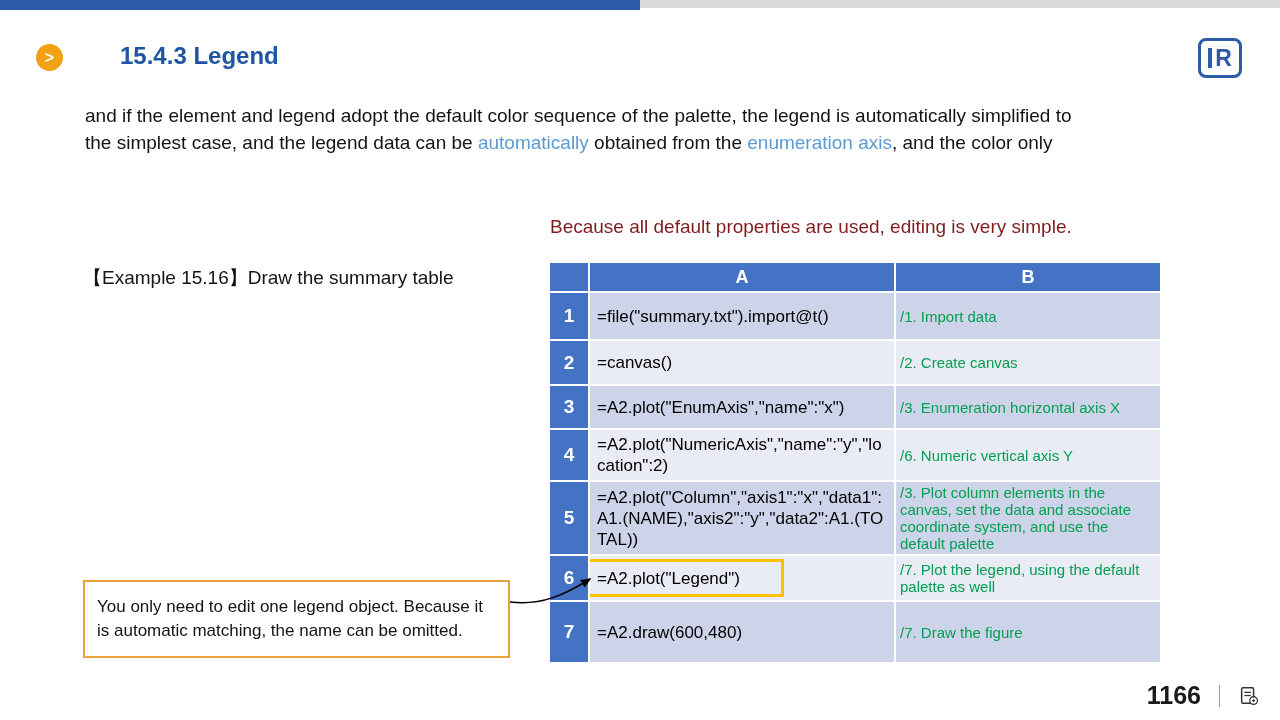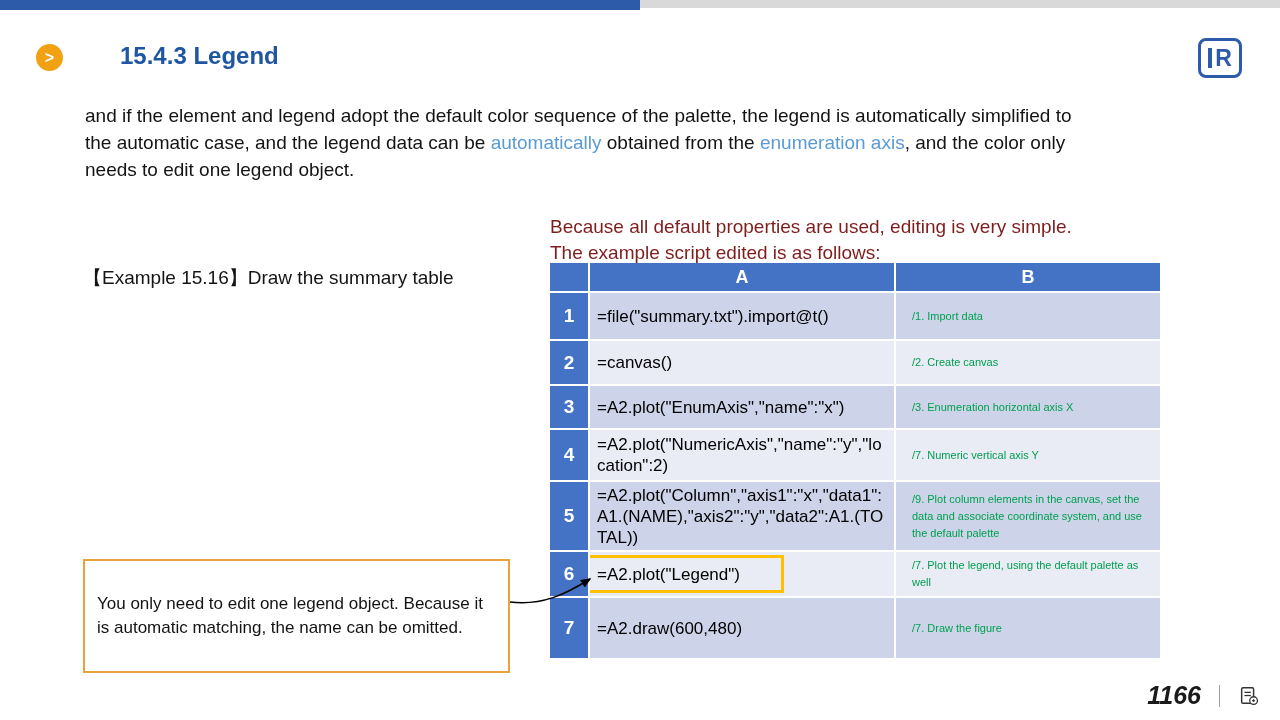--- a/index.html
+++ b/index.html
@@ -38,39 +38,39 @@
 
   .example{position:absolute;left:83px;top:264px;width:470px;font-size:19px;line-height:28px;color:#141414;}
 
   .script-intro{position:absolute;left:550px;top:214px;width:620px;font-size:19px;line-height:26px;color:#7f1d1d;}
 
   .script-table{position:absolute;left:550px;top:263px;width:612px;border-collapse:separate;border-spacing:0;table-layout:fixed;}
   .script-table th,.script-table td{border-right:2px solid #fff;border-bottom:2px solid #fff;overflow:hidden;}
   .script-table th{background:var(--table-header-blue);color:#fff;font-size:18px;font-weight:bold;height:30px;text-align:center;}
   .rownum{background:var(--table-header-blue);color:#fff;font-size:19px;font-weight:bold;text-align:center;vertical-align:middle;}
   .code{position:relative;font-size:17px;line-height:21px;color:#000;padding:2px 7px;word-break:break-all;vertical-align:middle;}
-  .comment{font-size:11px;line-height:17px;color:var(--comment-green);padding:2px 16px;vertical-align:middle;}
+  .comment{font-size:15px;line-height:17px;color:var(--comment-green);padding:2px 4px;vertical-align:middle;}
   .band-a .code,.band-a .comment{background:var(--band-dark);}
   .band-b .code,.band-b .comment{background:var(--band-light);margin-top:19px;}
   tbody tr:nth-child(1){height:48px;}
   tbody tr:nth-child(2){height:45px;}
   tbody tr:nth-child(3){height:44px;}
   tbody tr:nth-child(4){height:52px;}
   tbody tr:nth-child(5){height:70px;}
   tbody tr:nth-child(6){height:46px;}
   tbody tr:nth-child(7){height:62px;}
 
   .legend-box{position:absolute;left:-6px;top:3px;width:200px;height:38px;border:3px solid var(--highlight-orange);pointer-events:none;}
 
-  .callout{position:absolute;left:83px;top:559px;width:427px;min-height:78px;border:2px solid var(--callout-orange);
-    background:#fff;padding:31px 12px;font-size:17px;line-height:24px;color:#141414;}
+  .callout{position:absolute;left:83px;top:580px;width:427px;min-height:78px;border:2px solid var(--callout-orange);
+    background:#fff;padding:13px 12px;font-size:17px;line-height:24px;color:#141414;}
 
   .arrow-svg{position:absolute;left:506px;top:566px;}
 
-  .footer{position:absolute;right:20px;bottom:10px;display:flex;align-items:center;gap:18px;font-style:italic;}
+  .footer{position:absolute;right:20px;bottom:10px;display:flex;align-items:center;gap:18px;}
   .pagenum{font-size:25px;font-weight:600;color:#1a1a1a;}
   .footer-sep{display:block;width:1px;height:22px;background:#9a9a9a;}
 </style>
 </head>
 <body>
 
 <div class="slide">
 
   <div class="topbar-blue"></div>
   <div class="topbar-gray"></div>
@@ -78,31 +78,29 @@
   <div class="bullet-circle">&gt;</div>
   <h1 class="title">15.4.3 Legend</h1>
 
   <div class="logo">
     <span class="logo-bar"></span>
     <span class="logo-r">R</span>
   </div>
 
   <div class="intro">
       <div><span>and if the element and legend adopt the default color sequence of the palette, the legend is automatically simplified to</span></div>
-      <div><span>the automatic case, and the legend data can be </span><span class="blue-term">automatically</span><span> obtained from the </span><span class="blue-term">enumeration axis</span><span>, and the color only</span></div>
-      <div><span>needs to edit one legend object.</span></div>
+      <div><span>the simplest case, and the legend data can be </span><span class="blue-term">automatically</span><span> obtained from the </span><span class="blue-term">enumeration axis</span><span>, and the color only</span></div>
     </div>
 
   <div class="example">
     <div>【Example 15.16】Draw the summary table</div>
   </div>
 
   <div class="script-intro">
     <div>Because all default properties are used, editing is very simple.</div>
-    <div>The example script edited is as follows:</div>
   </div>
 
   <table class="script-table">
     <colgroup>
         <col style="width:40px">
         <col style="width:306px">
         <col style="width:266px">
       </colgroup>
     <thead>
       <tr>
@@ -123,26 +121,26 @@
           <td class="comment"><span>/2. Create canvas</span></td>
         </tr>
         <tr class="band-a">
           <td class="rownum">3</td>
           <td class="code"><span>=A2.plot("EnumAxis","name":"x")</span></td>
           <td class="comment"><span>/3. Enumeration horizontal axis X</span></td>
         </tr>
         <tr class="band-b">
           <td class="rownum">4</td>
           <td class="code"><span>=A2.plot("NumericAxis","name":"y","location":2)</span></td>
-          <td class="comment"><span>/7. Numeric vertical axis Y</span></td>
+          <td class="comment"><span>/6. Numeric vertical axis Y</span></td>
         </tr>
         <tr class="band-a">
           <td class="rownum">5</td>
           <td class="code"><span>=A2.plot("Column","axis1":"x","data1":A1.(NAME),"axis2":"y","data2":A1.(TOTAL))</span></td>
-          <td class="comment"><span>/9. Plot column elements in the canvas, set the data and associate coordinate system, and use the default palette</span></td>
+          <td class="comment"><span>/3. Plot column elements in the canvas, set the data and associate coordinate system, and use the default palette</span></td>
         </tr>
         <tr class="band-b">
           <td class="rownum">6</td>
           <td class="code"><span>=A2.plot("Legend")</span><div class="legend-box"></div></td>
           <td class="comment"><span>/7. Plot the legend, using the default palette as well</span></td>
         </tr>
         <tr class="band-a">
           <td class="rownum">7</td>
           <td class="code"><span>=A2.draw(600,480)</span></td>
           <td class="comment"><span>/7. Draw the figure</span></td>

